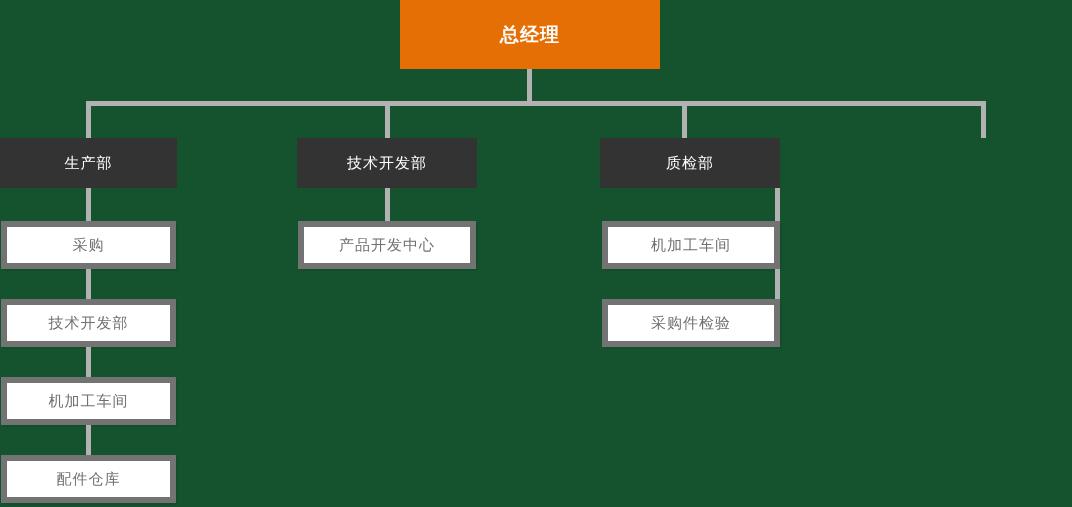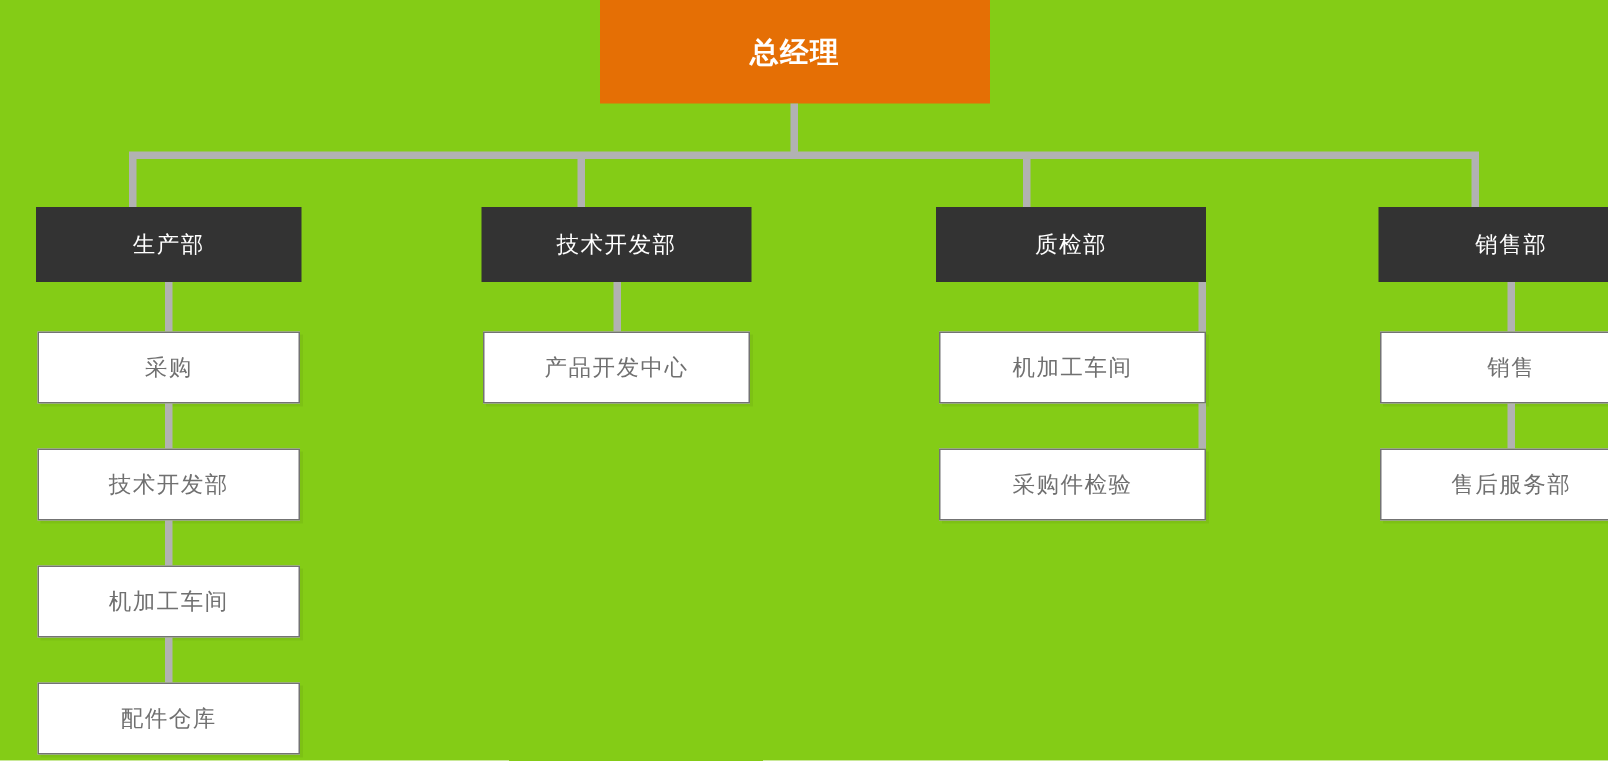--- a/index.html
+++ b/index.html
@@ -1,20 +1,20 @@
 <!DOCTYPE html>
 <html><head>
 <meta charset="utf-8">
 <style>
   html, body { margin: 0; padding: 0; background: #ffffff; }
   .canvas {
     position: relative;
     width: 1072px;
     height: 507px;
-    background: #84cc16;
+    background: #14532d;
     font-family: "DejaVu Sans", "Liberation Sans", sans-serif;
     overflow: hidden;
     text-decoration: underline;
   }
   
   .conn { position: absolute; background: #B2B2B2; }
   .conn.v { width: 5px; }
   .conn.h { height: 5px; }
   
   .node-root {
@@ -27,21 +27,20 @@
     display: flex; align-items: center; justify-content: center;
     letter-spacing: 1px;
   }
   
   .branch {
     position: absolute;
     top: 138px;
     display: flex;
     flex-direction: column;
     align-items: center;
-    padding-left: 24px;
   }
   .branch.b1 { left: 0;     width: 177px; }
   .branch.b2 { left: 297px; width: 180px; justify-content: flex-end; }
   .branch.b3 { left: 600px; width: 180px; align-items: flex-end; }
   .branch.b4 { left: 895px; width: 177px; }
   .node-dept {
     width: 100%; height: 50px;
     background: #333333;
     color: #ffffff;
     font-size: 15px;
@@ -53,21 +52,21 @@
     width: 5px; height: 30px;
     background: #B2B2B2;
     flex: none;
   }
   .stub.first { height: 33px; }
   .node-leaf {
     width: calc(100% - 2px);
     height: 48px;
     box-sizing: border-box;
     background: #ffffff;
-    border: 1px solid #737373;
+    border: 6px solid #737373;
     box-shadow: 2px 2px 0 rgba(0,0,0,0.05);
     color: #707070;
     font-size: 15px;
     display: flex; align-items: center; justify-content: center;
     letter-spacing: 1px;
     flex: none;
   }
 </style>
 </head>
 <body>
@@ -102,21 +101,14 @@
   </div>
 
   <div class="branch b3">
     <div class="node-dept">质检部</div>
     <div class="stub first"></div>
     <div class="node-leaf">机加工车间</div>
     <div class="stub"></div>
     <div class="node-leaf">采购件检验</div>
   </div>
 
-  <div class="branch b4">
-    <div class="node-dept">销售部</div>
-    <div class="stub first"></div>
-    <div class="node-leaf">销售</div>
-    <div class="stub"></div>
-    <div class="node-leaf">售后服务部</div>
-  </div>
 
 </div>
 
 </body></html>

